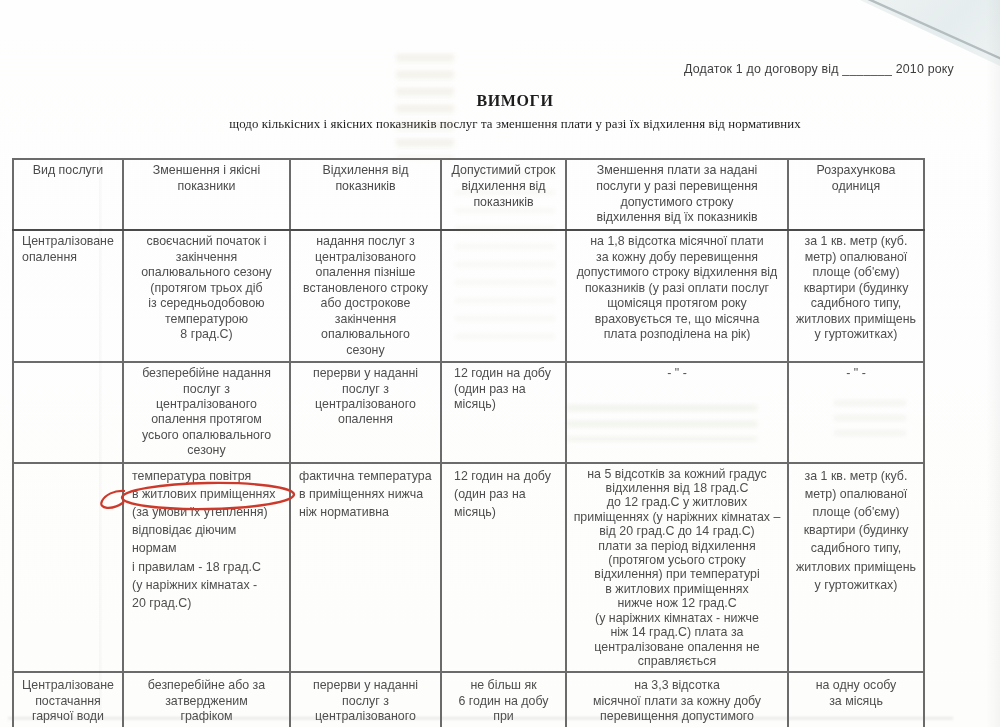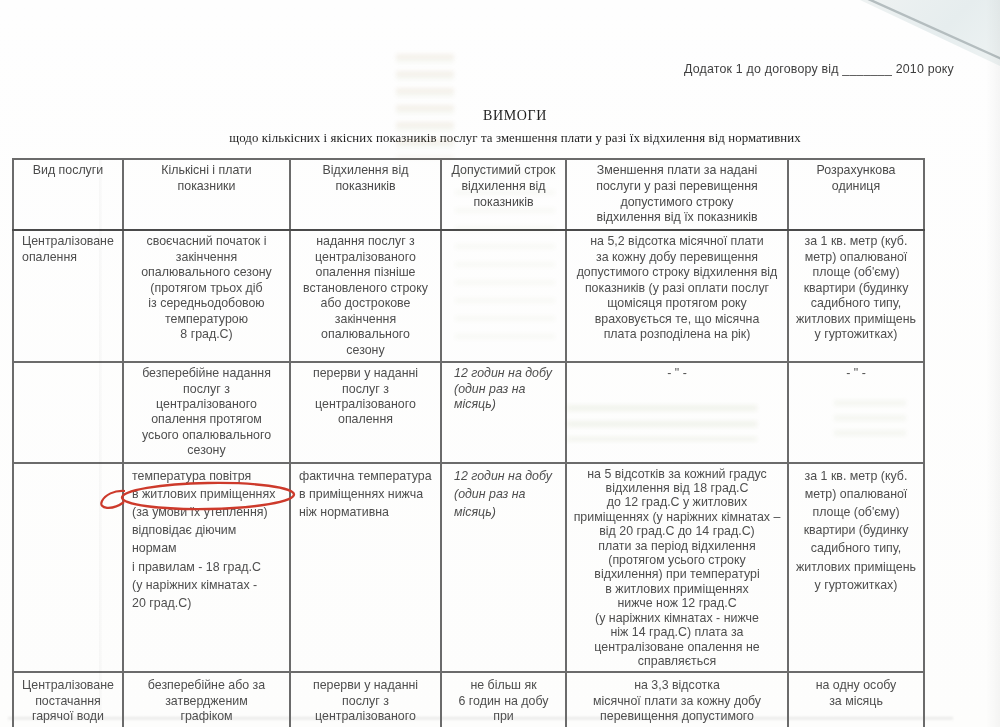--- a/index.html
+++ b/index.html
@@ -13,38 +13,38 @@
   .fold{position:absolute;top:0;right:0;width:140px;height:66px;
     clip-path:polygon(100% 0,0 0,100% 100%);
     background:linear-gradient(135deg,#eef2f2 0%,#e6edee 55%,#eef3f3 100%);}
   .fold-edge{position:absolute;top:-2px;right:-4px;width:152px;height:70px;pointer-events:none;}
   
   .corner-note{position:absolute;top:62px;right:46px;font-size:12.4px;color:#3e3e3e;
     letter-spacing:.2px;}
   
   .title-wrap{position:absolute;top:92px;left:30px;width:970px;text-align:center;
     font-family:"Liberation Serif",serif;color:#1d1d1d;}
-  .doc-title{font-size:14px;font-weight:normal;letter-spacing:.6px;margin-top:16px;}
+  .doc-title{font-size:16px;font-weight:bold;letter-spacing:.6px;}
   .doc-subtitle{font-size:12.8px;font-weight:normal;margin-top:7px;letter-spacing:.1px;}
   
   .tbl-wrap{position:absolute;left:12px;top:158px;}
   table{border-collapse:collapse;table-layout:fixed;width:911px;
     font-size:12.4px;color:#4e4e4e;}
   td,th{border:2px solid #6b6b6b;vertical-align:top;text-align:center;
     padding:3px 5px;white-space:pre-line;font-weight:normal;overflow:hidden;}
   table{border:2px solid #3c3c3c;}
   thead th{border-bottom:2px solid #4a4a4a;line-height:15.8px;color:#4a4a4a;}
   tbody td{line-height:16.2px;}
   tr.r1 td{line-height:15.5px;}
   tr.r2 td{line-height:15.4px;border-radius:12px;}
   tr.r3 td{line-height:18.2px;}
   tr.r3 td.lh-sm{line-height:14.4px;}
   tr.r4 td{line-height:15.5px;padding-top:5px;}
   td.al{text-align:left;padding-left:8px;}
-  td.al2{text-align:left;padding-left:12px;font-style:italic;}
+  td.al2{text-align:left;padding-left:12px;}
   
   .red-mark{position:absolute;left:92px;top:477px;width:208px;height:42px;pointer-events:none;}
   
   .artifact{position:absolute;pointer-events:none;}
   .bleed{filter:blur(2px);}
   .b1{left:396px;top:54px;width:58px;height:104px;opacity:.55;
     background:repeating-linear-gradient(to bottom,rgba(150,110,40,.16) 0 5px,rgba(120,140,60,.10) 5px 9px,transparent 9px 17px);}
   .b2{left:455px;top:172px;width:100px;height:170px;opacity:.30;
     background:repeating-linear-gradient(to bottom,rgba(120,140,70,.14) 0 5px,transparent 5px 18px);}
   .b3{left:567px;top:405px;width:190px;height:36px;opacity:.45;
@@ -81,21 +81,21 @@
         <col style="width:110px">
           <col style="width:167px">
           <col style="width:151px">
         <col style="width:125px">
           <col style="width:222px">
           <col style="width:136px">
       </colgroup>
       <thead>
         <tr style="height:67px">
           <th>Вид послуги</th>
-          <th>Кількісні і плати
+          <th>Зменшення і якісні
 показники</th>
           <th>Відхилення від
 показників</th>
           <th>Допустимий строк
 відхилення від
 показників</th>
           <th>Зменшення плати за надані
 послуги у разі перевищення
 допустимого строку
 відхилення від їх показників</th>
@@ -116,21 +116,21 @@
 8 град.С)</td>
           <td>надання послуг з
 централізованого
 опалення пізніше
 встановленого строку
 або дострокове
 закінчення
 опалювального
 сезону</td>
           <td></td>
-          <td>на 5,2 відсотка місячної плати
+          <td>на 1,8 відсотка місячної плати
 за кожну добу перевищення
 допустимого строку відхилення від
 показників (у разі оплати послуг
 щомісяця протягом року
 враховується те, що місячна
 плата розподілена на рік)</td>
           <td>за 1 кв. метр (куб.
 метр) опалюваної
 площе (об'єму)
 квартири (будинку

